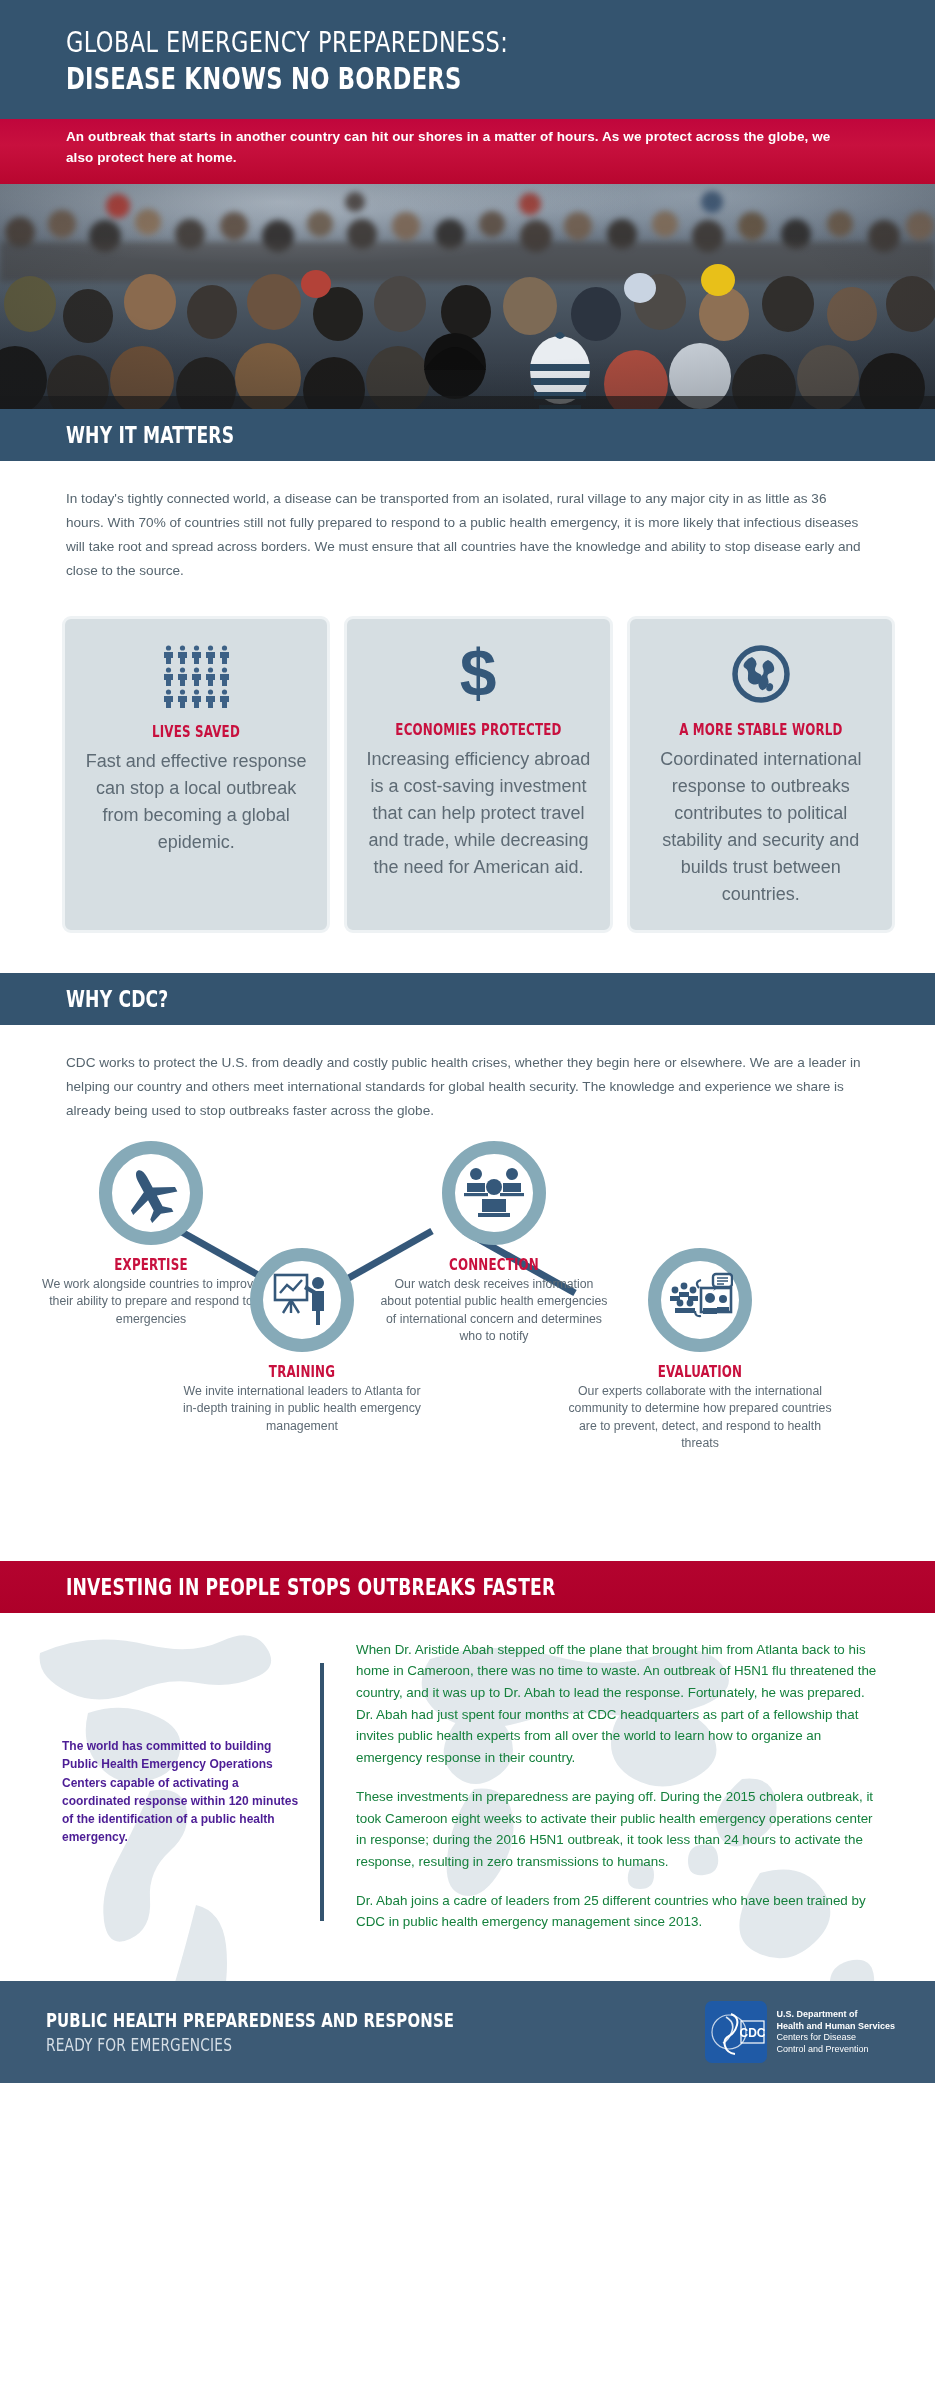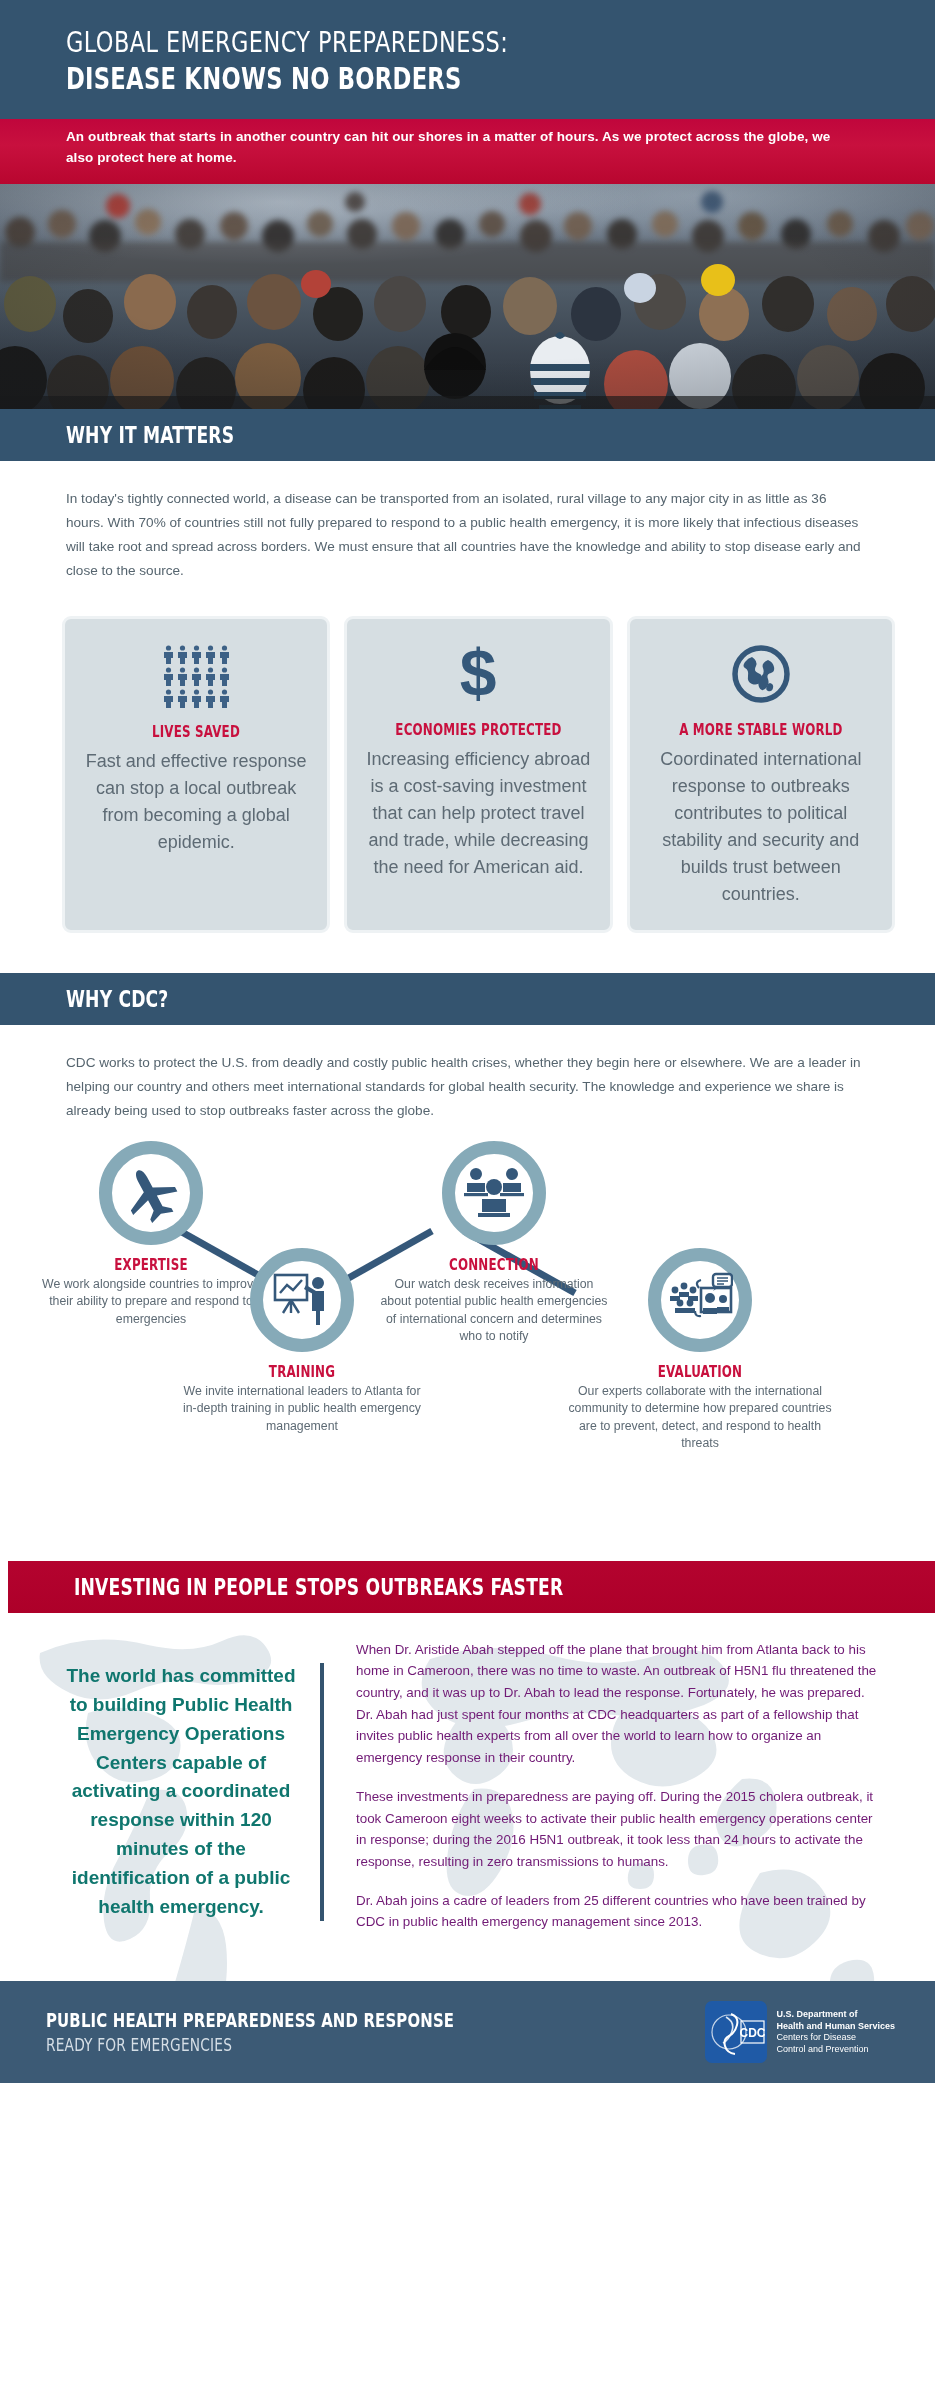--- a/index.html
+++ b/index.html
@@ -71,21 +71,21 @@
   .photo .vig {
     position: absolute; inset: 0;
     background: radial-gradient(ellipse 85% 75% at 50% 45%, transparent 45%, rgba(20,25,32,.30) 100%);
   }
 
   
   .band {
     padding: 13px 0 13px 66px;
   }
   .band.blue { background: #34546f; }
-  .band.red  { background: #b4032f; background: linear-gradient(180deg,#b4032f 0%, #ad0029 100%); margin-left: 8px; }
+  .band.red  { background: #b4032f; background: linear-gradient(180deg,#b4032f 0%, #ad0029 100%); }
   .band h2 {
     font-family: "Liberation Sans Narrow", "DejaVu Sans Condensed", "Liberation Sans", sans-serif;
     color: #ffffff;
     font-size: 23px;
     font-weight: 700;
     letter-spacing: 0.2px;
     transform: scaleX(0.83);
     transform-origin: left center;
   }
 
@@ -184,31 +184,31 @@
     padding: 0 26px 0 8px;
     z-index: 1;
   }
   .quote-col .rule {
     position: absolute;
     right: 2px; top: 24px; bottom: 24px;
     width: 4px;
     background: #34546f;
   }
   .quote-col p {
-    font-size: 19px;
+    font-size: 12px;
     line-height: 1.52;
     font-weight: 700;
-    color: #0f766e;
-    text-align: center;
+    color: #4c1d95;
+    text-align: left;
   }
   .story-col { flex: 1; z-index: 1; padding-left: 30px; }
   .story-col p {
     font-size: 13.4px;
     line-height: 1.62;
-    color: #701a75;
+    color: #15803d;
     margin-bottom: 17px;
   }
   .story-col p:last-child { margin-bottom: 12px; }
 
   
   .footer {
     background: #3c5a75;
     padding: 20px 40px 20px 46px;
     display: flex;
     align-items: center;

